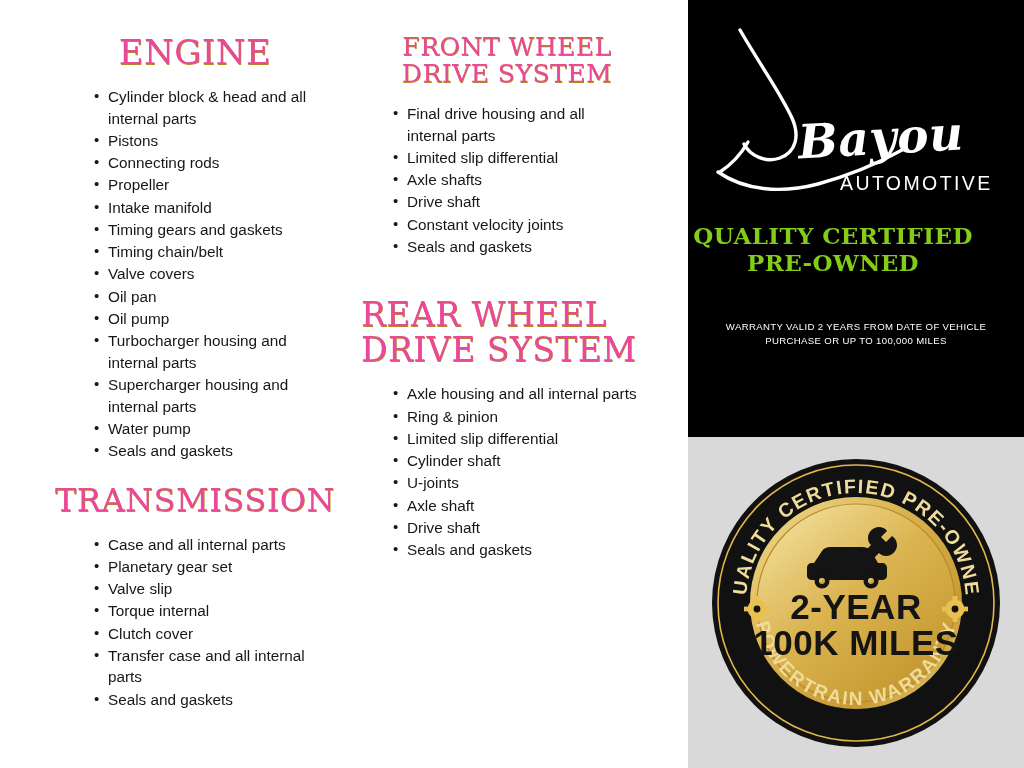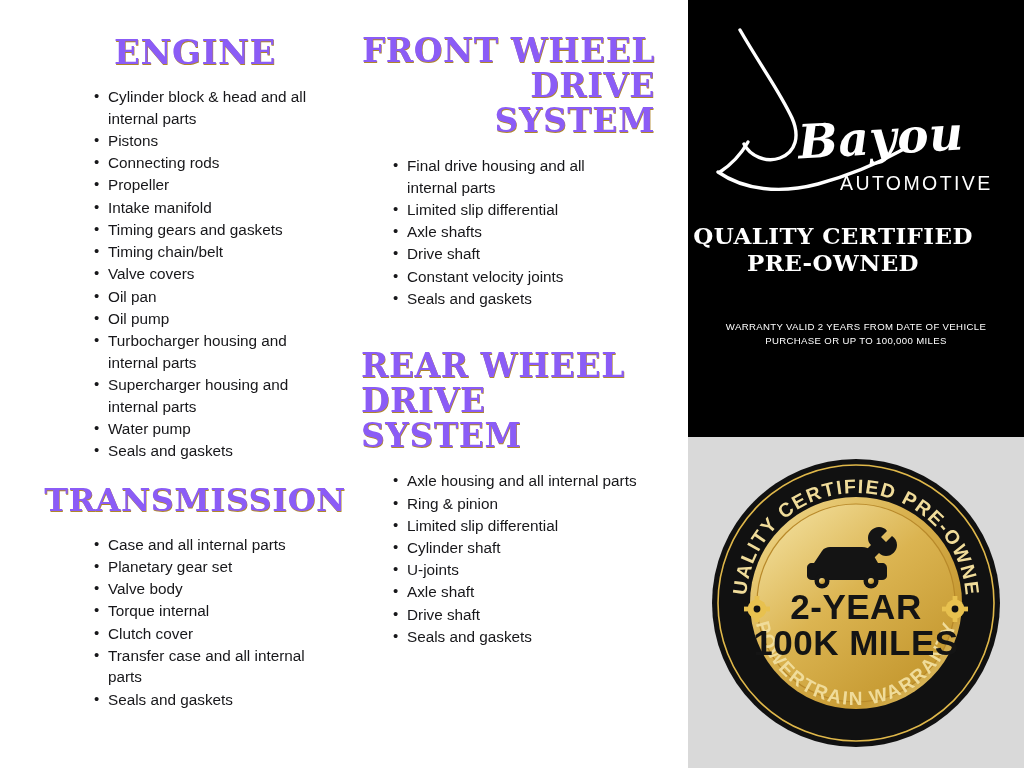--- a/index.html
+++ b/index.html
@@ -25,31 +25,31 @@
   }
   .col {
     position: absolute;
     top: 0;
   }
   .col-1 { left: 40px;  width: 310px; }
   .col-2 { left: 355px; width: 300px; }
 
   .sec-title {
     font-family: "DejaVu Serif", serif;
-    font-weight: bold;
-    color: #8b5cf6;
+    font-weight: normal;
+    color: #ec4899;
     letter-spacing: 0.5px;
     text-transform: uppercase;
     text-align: center;
     line-height: 1.06;
     text-shadow: 0.5px 0.5px 0 #b1872a;
   }
   .t-engine       { font-size: 34px; margin: 34px 0 8px 0; }
   .t-transmission { font-size: 32px; margin: 22px 0 8px 0; }
-  .t-fwd          { font-size: 33px; margin: 34px 0 8px 0; text-align: right; padding-left: 4px; }
+  .t-fwd          { font-size: 25px; margin: 34px 0 8px 0; text-align: center; padding-left: 4px; }
   .t-rwd          { font-size: 33px; margin: 40px 0 8px 0; text-align: left; padding-left: 6px; }
 
   ul.items {
     margin: 16px;
     padding: 0 0 0 38px;
     list-style: none;
   }
   ul.items li {
     position: relative;
     font-size: 15.3px;
@@ -104,21 +104,21 @@
 
   .qcp {
     position: absolute;
     left: 0; top: 222px;
     width: 290px;
     text-align: center;
     font-family: "DejaVu Serif", serif;
     font-weight: bold;
     font-size: 23px;
     line-height: 1.18;
-    color: #ffffff;
+    color: #84cc16;
     letter-spacing: 0.4px;
     text-transform: uppercase;
   }
   .warranty-note {
     position: absolute;
     left: 28px; top: 320px;
     width: 280px;
     text-align: center;
     font-size: 9.6px;
     letter-spacing: 0.35px;
@@ -169,21 +169,21 @@
         <li>Turbocharger housing and internal parts</li>
         <li>Supercharger housing and internal parts</li>
         <li>Water pump</li>
         <li>Seals and gaskets</li>
       </ul>
 
       <div class="sec-title t-transmission">TRANSMISSION</div>
       <ul class="items">
         <li>Case and all internal parts</li>
         <li>Planetary gear set</li>
-        <li>Valve body</li>
+        <li>Valve slip</li>
         <li>Torque internal</li>
         <li>Clutch cover</li>
         <li>Transfer case and all internal parts</li>
         <li>Seals and gaskets</li>
       </ul>
     </div>
 
     <div class="col col-2">
 
       <div class="sec-title t-fwd">FRONT WHEEL DRIVE SYSTEM</div>

